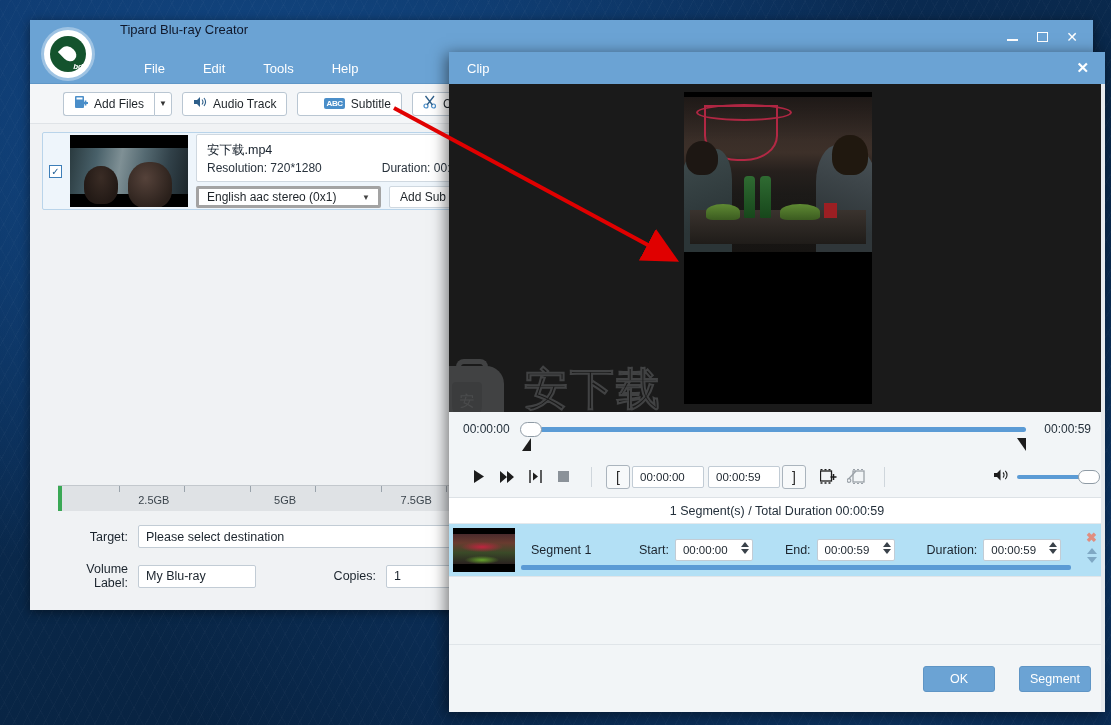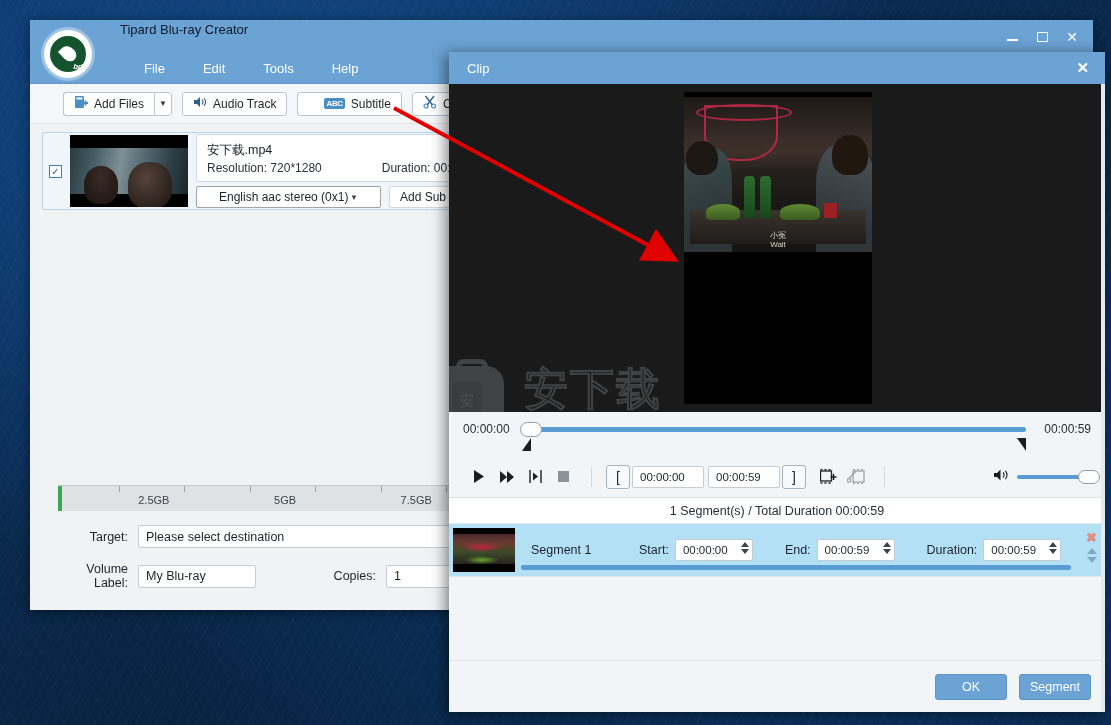--- a/index.html
+++ b/index.html
@@ -155,23 +155,23 @@
   .meta-box {
     background: #fff; border: 1px solid #cfd8e0; border-radius: 2px;
     height: 48px; padding: 4px 10px; margin-bottom: 4px;
     display: flex; flex-direction: column; justify-content: center; gap: 2px;
   }
   .meta-name { font-size: 12.5px; color: #16202b; }
   .meta-line { font-size: 12px; color: #28323c; display: flex; gap: 60px; }
   .meta-ctrls { display: flex; gap: 8px; align-items: center; }
   .sel-box {
     width: 185px; height: 22px; background: #fff;
-    border: 1px solid #a3a3a3; border-radius: 2px;
+    border: 3px solid #a3a3a3; border-radius: 2px;
     display: flex; align-items: center; justify-content: space-between;
-    padding: 0 22px; font-size: 12px; color: #1d2328; cursor: pointer;
+    padding: 0 8px; font-size: 12px; color: #1d2328; cursor: pointer;
   }
   .sel-box .car { font-size: 8px; color: #444; }
   .sub-btn {
     height: 22px; background: #fff; border: 1px solid #cfd8e0; border-radius: 2px;
     padding: 0 10px; display:flex; align-items:center; font-size: 12px;
     color:#1d2328; cursor: pointer;
   }
 
   
   #cap-bar {
@@ -396,23 +396,23 @@
     display: flex; flex-direction: column; align-items: center; gap: 3px;
   }
   .seg-actions .x { color: #e08e80; font-size: 13px; cursor: pointer; font-weight: bold; }
   .seg-actions i { width: 0; height: 0; border-style: solid; cursor: pointer; }
   .seg-actions .up { border-width: 0 5px 6px 5px; border-color: transparent transparent #7fa8c4 transparent; }
   .seg-actions .dn { border-width: 6px 5px 0 5px; border-color: #7fa8c4 transparent transparent transparent; }
 
   #seg-empty { flex: 1; background: #f2f5f7; border-top: 1px solid #e0e5e9; }
 
   #dlg-footer {
-    flex: none; height: 52px; background: #f2f5f7;
+    flex: none; height: 68px; background: #f2f5f7;
     display: flex; align-items: center; justify-content: flex-end;
-    gap: 12px; padding-right: 14px; border-top: 1px solid #e0e5e9;
+    gap: 24px; padding-right: 14px; border-top: 1px solid #e0e5e9;
   }
   .dlg-btn {
     width: 72px; height: 26px; border-radius: 3px;
     background: #6ba3d4; border: 1px solid #5f95c5; color: #fff;
     font-size: 12.5px; display: flex; align-items: center; justify-content: center;
     cursor: pointer;
   }
 
   #dlg-scroll {
     position: absolute; right: 0; top: 32px; bottom: 0; width: 4px;
@@ -588,21 +588,20 @@
         <div class="vp-person-l"></div>
         <div class="vp-head-l"></div>
         <div class="vp-person-r"></div>
         <div class="vp-head-r"></div>
         <div class="vp-table"></div>
         <div class="vp-bottle b1"></div>
         <div class="vp-bottle b2"></div>
         <div class="vp-greens g1"></div>
         <div class="vp-greens g2"></div>
         <div class="vp-redcup"></div>
-        <div class="vp-sub">小冤<br>Wait</div>
       </div>
     </div>
     <div id="watermark">
       <div id="wm-badge">
         <div id="wm-shield">安</div>
       </div>
       <div id="wm-text">
         <span id="wm-cn">安下载</span>
         <span id="wm-url">anxz.com</span>
       </div>

